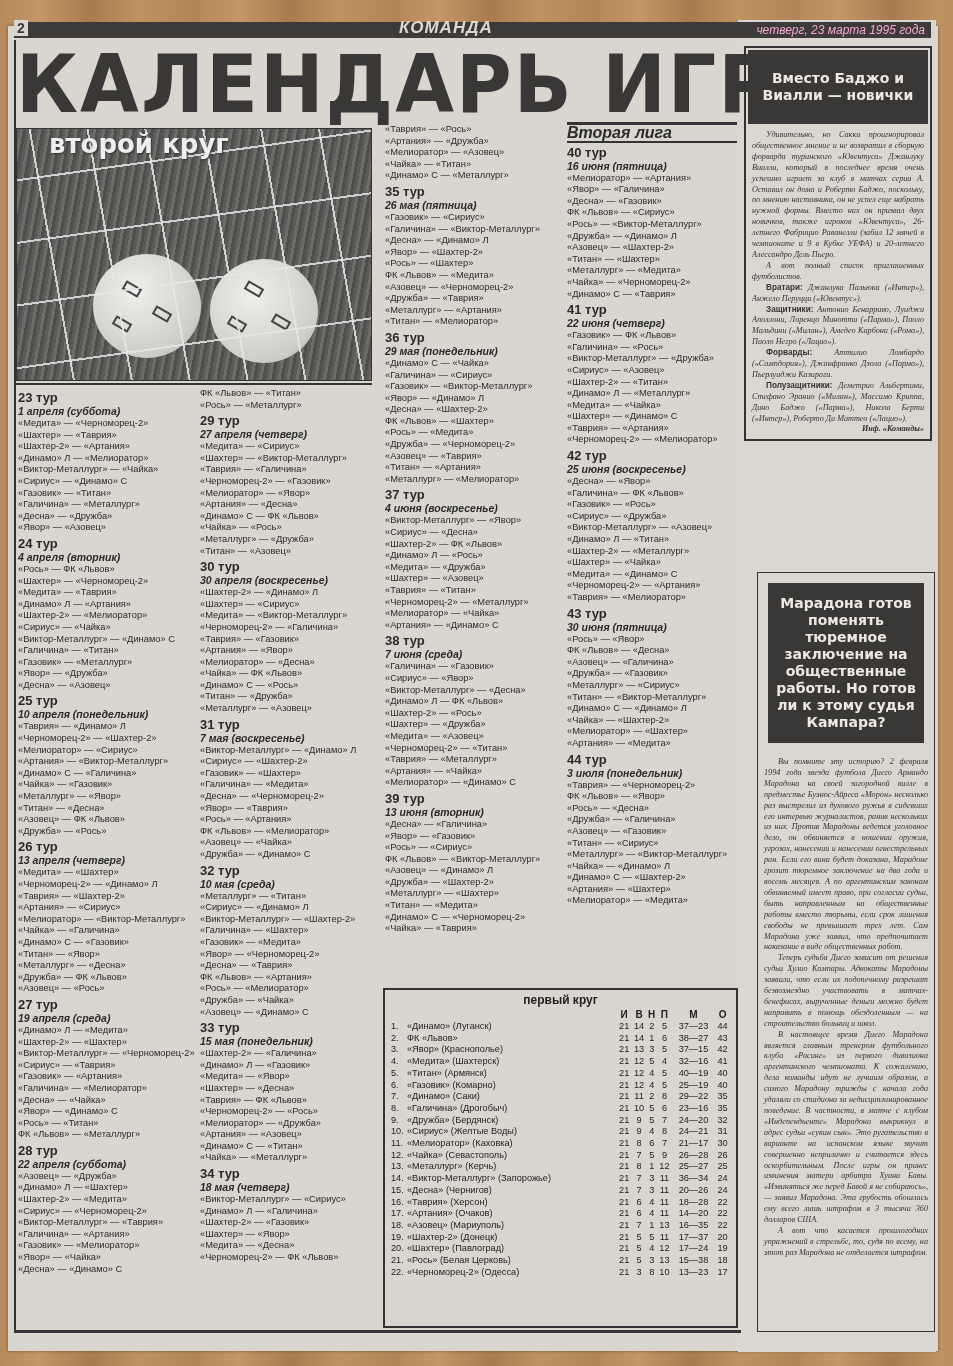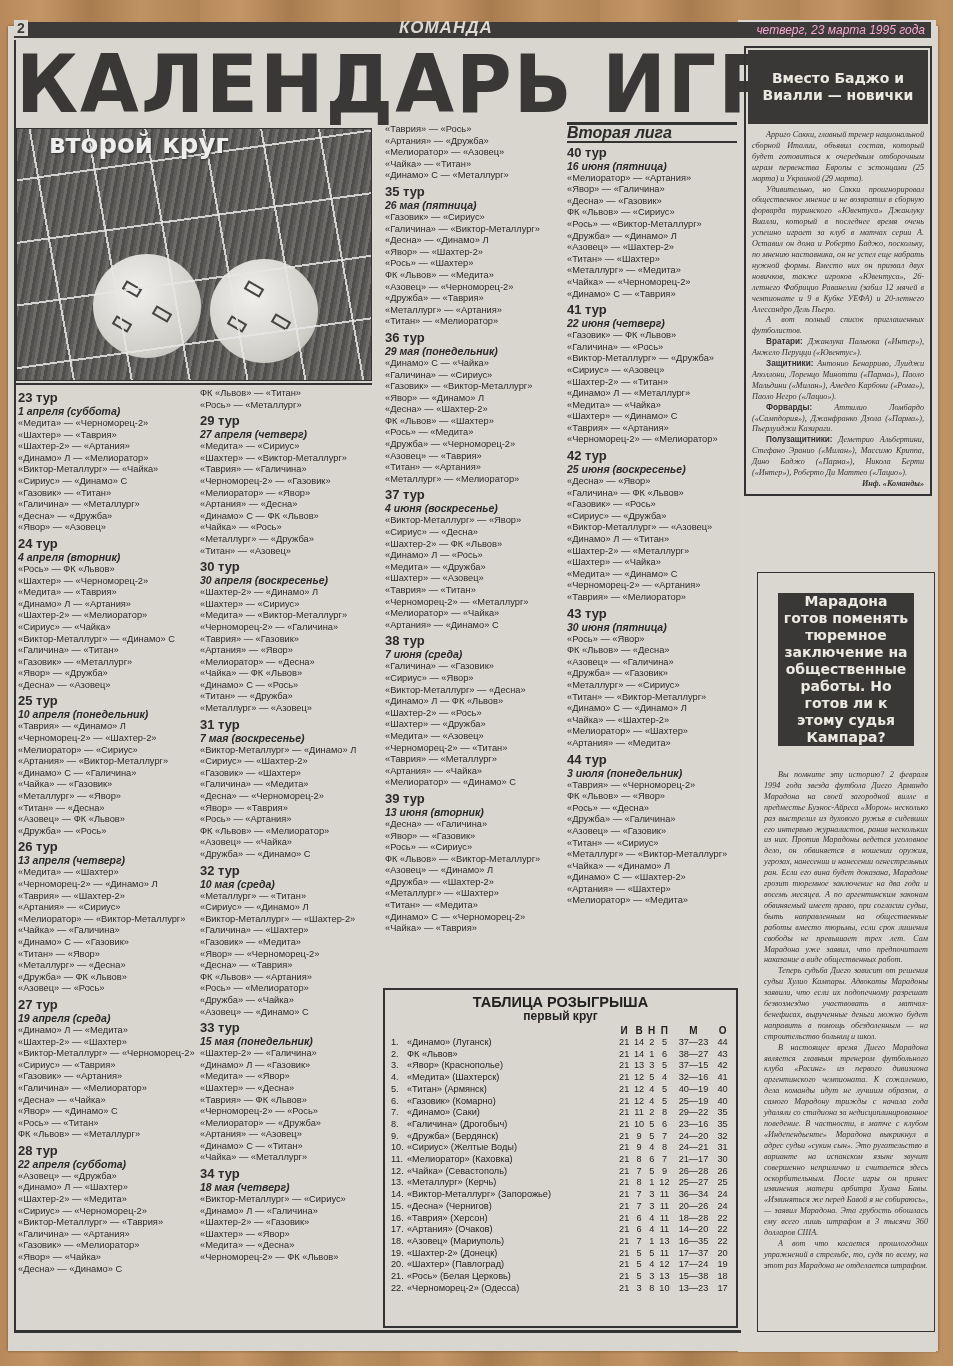--- a/index.html
+++ b/index.html
@@ -38,21 +38,21 @@
   .tablebox td{line-height:11.7px;white-space:nowrap;}
   .tablebox td.n{text-align:center;}
   .tablebox td.p{width:16px;}
   .side{position:absolute;left:744px;top:46px;width:188px;border:2px solid #333;}
   .side-head{background:#3a3837;color:#ece9e3;font-weight:bold;text-align:center;font-size:14px;line-height:17px;padding:20px 2px;margin:2px;font-family:"DejaVu Sans",sans-serif;}
   .side-body{font-size:8.2px;line-height:10.9px;padding:4px 6px;text-align:justify;color:#333;font-family:"Liberation Serif",serif;font-style:italic;}
   .side-body p{text-indent:14px;}
   .side-body b{font-style:normal;font-family:"Liberation Sans",sans-serif;}
   .side-body .sig{text-align:right;font-weight:bold;}
   .side2{position:absolute;left:757px;top:572px;width:178px;height:760px;border:1px solid #333;}
-  .side2 .side-head{font-size:14px;line-height:17px;padding:0 4px;margin:20px;}
+  .side2 .side-head{font-size:14px;line-height:17px;padding:12px 4px;margin:10px;}
   .side2 .side-body{font-size:8.2px;line-height:10.9px;}
 </style>
 </head>
 <body>
 
 <div class="wood"></div>
 <div class="paper"></div>
 <div class="paper-right"></div>
 
 <div class="masthead">
@@ -409,21 +409,20 @@
     <div class="m">«Титан» — «Сириус»</div>
     <div class="m">«Металлург» — «Виктор-Металлург»</div>
     <div class="m">«Чайка» — «Динамо» Л</div>
     <div class="m">«Динамо» С — «Шахтер-2»</div>
     <div class="m">«Артания» — «Шахтер»</div>
     <div class="m">«Мелиоратор» — «Медита»</div>
   </div>
 </div>
 
 <div class="tablebox">
-  <div class="t1">ТАБЛИЦА РОЗЫГРЫША</div>
   <div class="t2">первый круг</div>
   <table>
     <thead>
       <tr>
         <th></th>
         <th></th>
         <th>И</th>
         <th>В</th>
         <th>Н</th>
         <th>П</th>
@@ -652,21 +651,20 @@
           <td class="n">13—23</td>
           <td class="n">17</td>
         </tr>
       </tbody>
   </table>
 </div>
 
 <div class="side">
   <div class="side-head">Вместо Баджо и Виалли — новички</div>
   <div class="side-body">
-    <p>Арриго Сакки, главный тренер национальной сборной Италии, объявил состав, который будет готовиться к очередным отборочным играм первенства Европы с эстонцами (25 марта) и Украиной (29 марта).</p>
     <p>Удивительно, но Сакки проигнорировал общественное мнение и не возвратил в сборную форварда туринского «Ювентуса» Джанлуку Виалли, который в последнее время очень успешно играет за клуб в матчах серии А. Оставил он дома и Роберто Баджо, поскольку, по мнению наставника, он не успел еще набрать нужной формы. Вместо них он призвал двух новичков, также игроков «Ювентуса», 26-летнего Фабрицио Раванелли (забил 12 мячей в чемпионате и 9 в Кубке УЕФА) и 20-летнего Алессандро Дель Пьеро.</p>
     <p>А вот полный список приглашенных футболистов.</p>
     <p><b>Вратари:</b> <span>Джанлука Пальюка («Интер»), Анжело Перуцци («Ювентус»).</span></p>
     <p><b>Защитники:</b> <span>Антонио Бенарриво, Луиджи Аполлони, Лоренцо Минотти («Парма»), Паоло Мальдини («Милан»), Амедео Карбони («Рома»), Паоло Негро («Лацио»).</span></p>
     <p><b>Форварды:</b> <span>Аттилио Ломбардо («Сампдория»), Джанфранко Дзола («Парма»), Пьерлуиджи Казираги.</span></p>
     <p><b>Полузащитники:</b> <span>Деметрио Альбертини, Стефано Эранио («Милан»), Массимо Криппа, Дино Баджо («Парма»), Никола Берти («Интер»), Роберто Ди Маттео («Лацио»).</span></p>
     <div class="sig">Инф. «Команды»</div>
   </div>
 </div>
 

